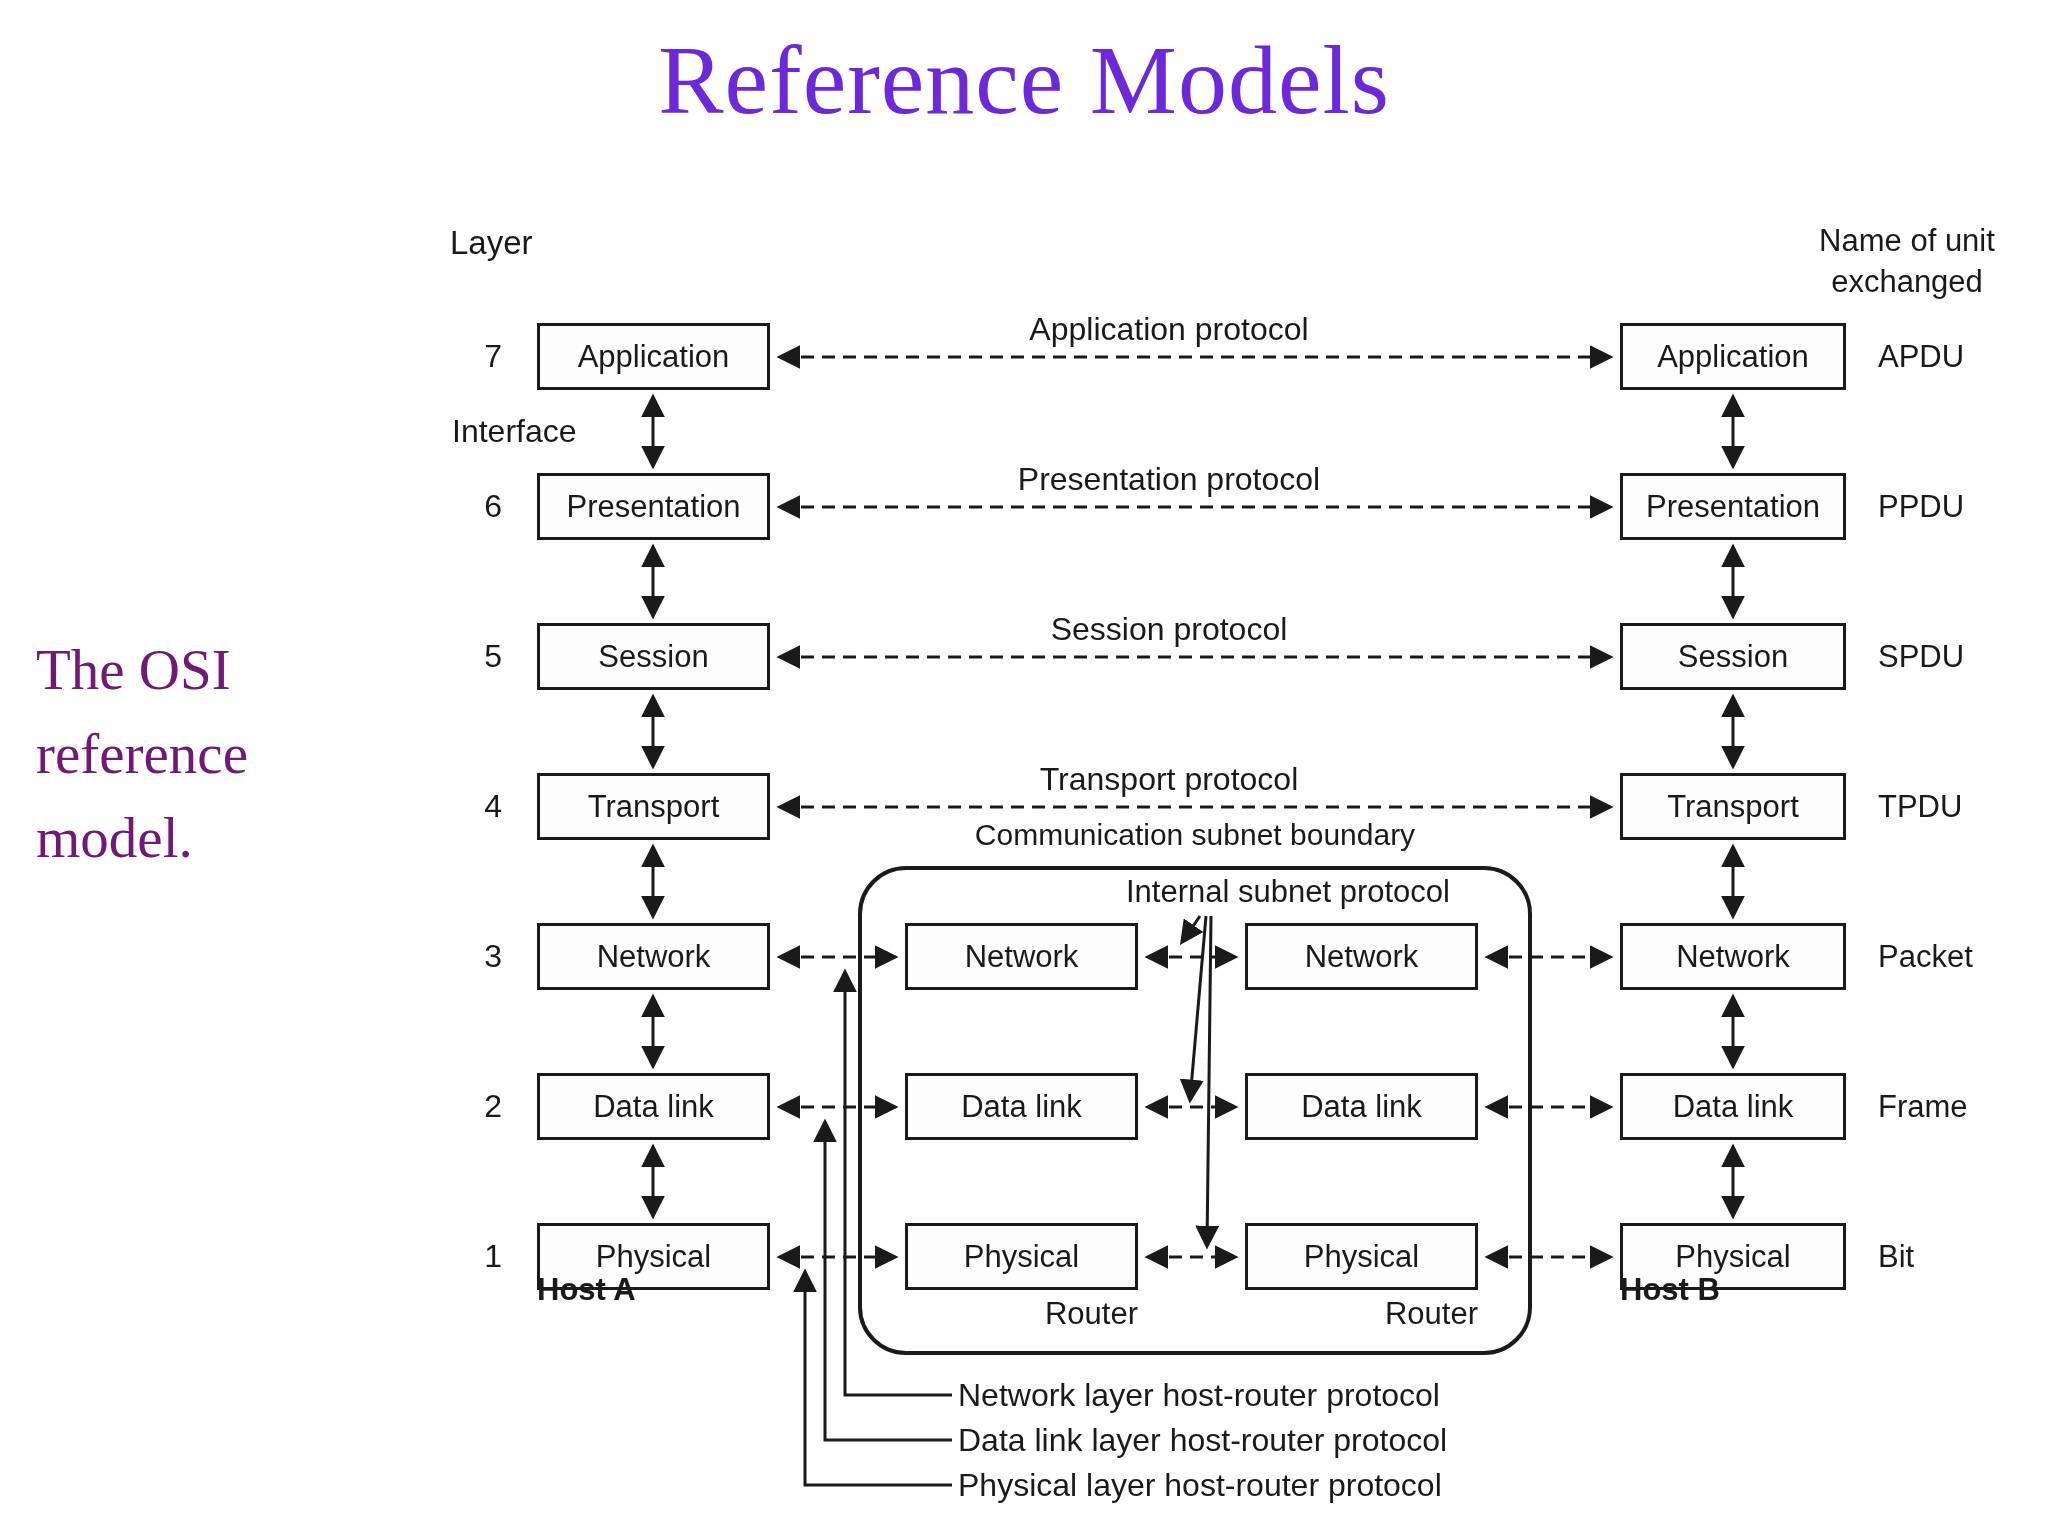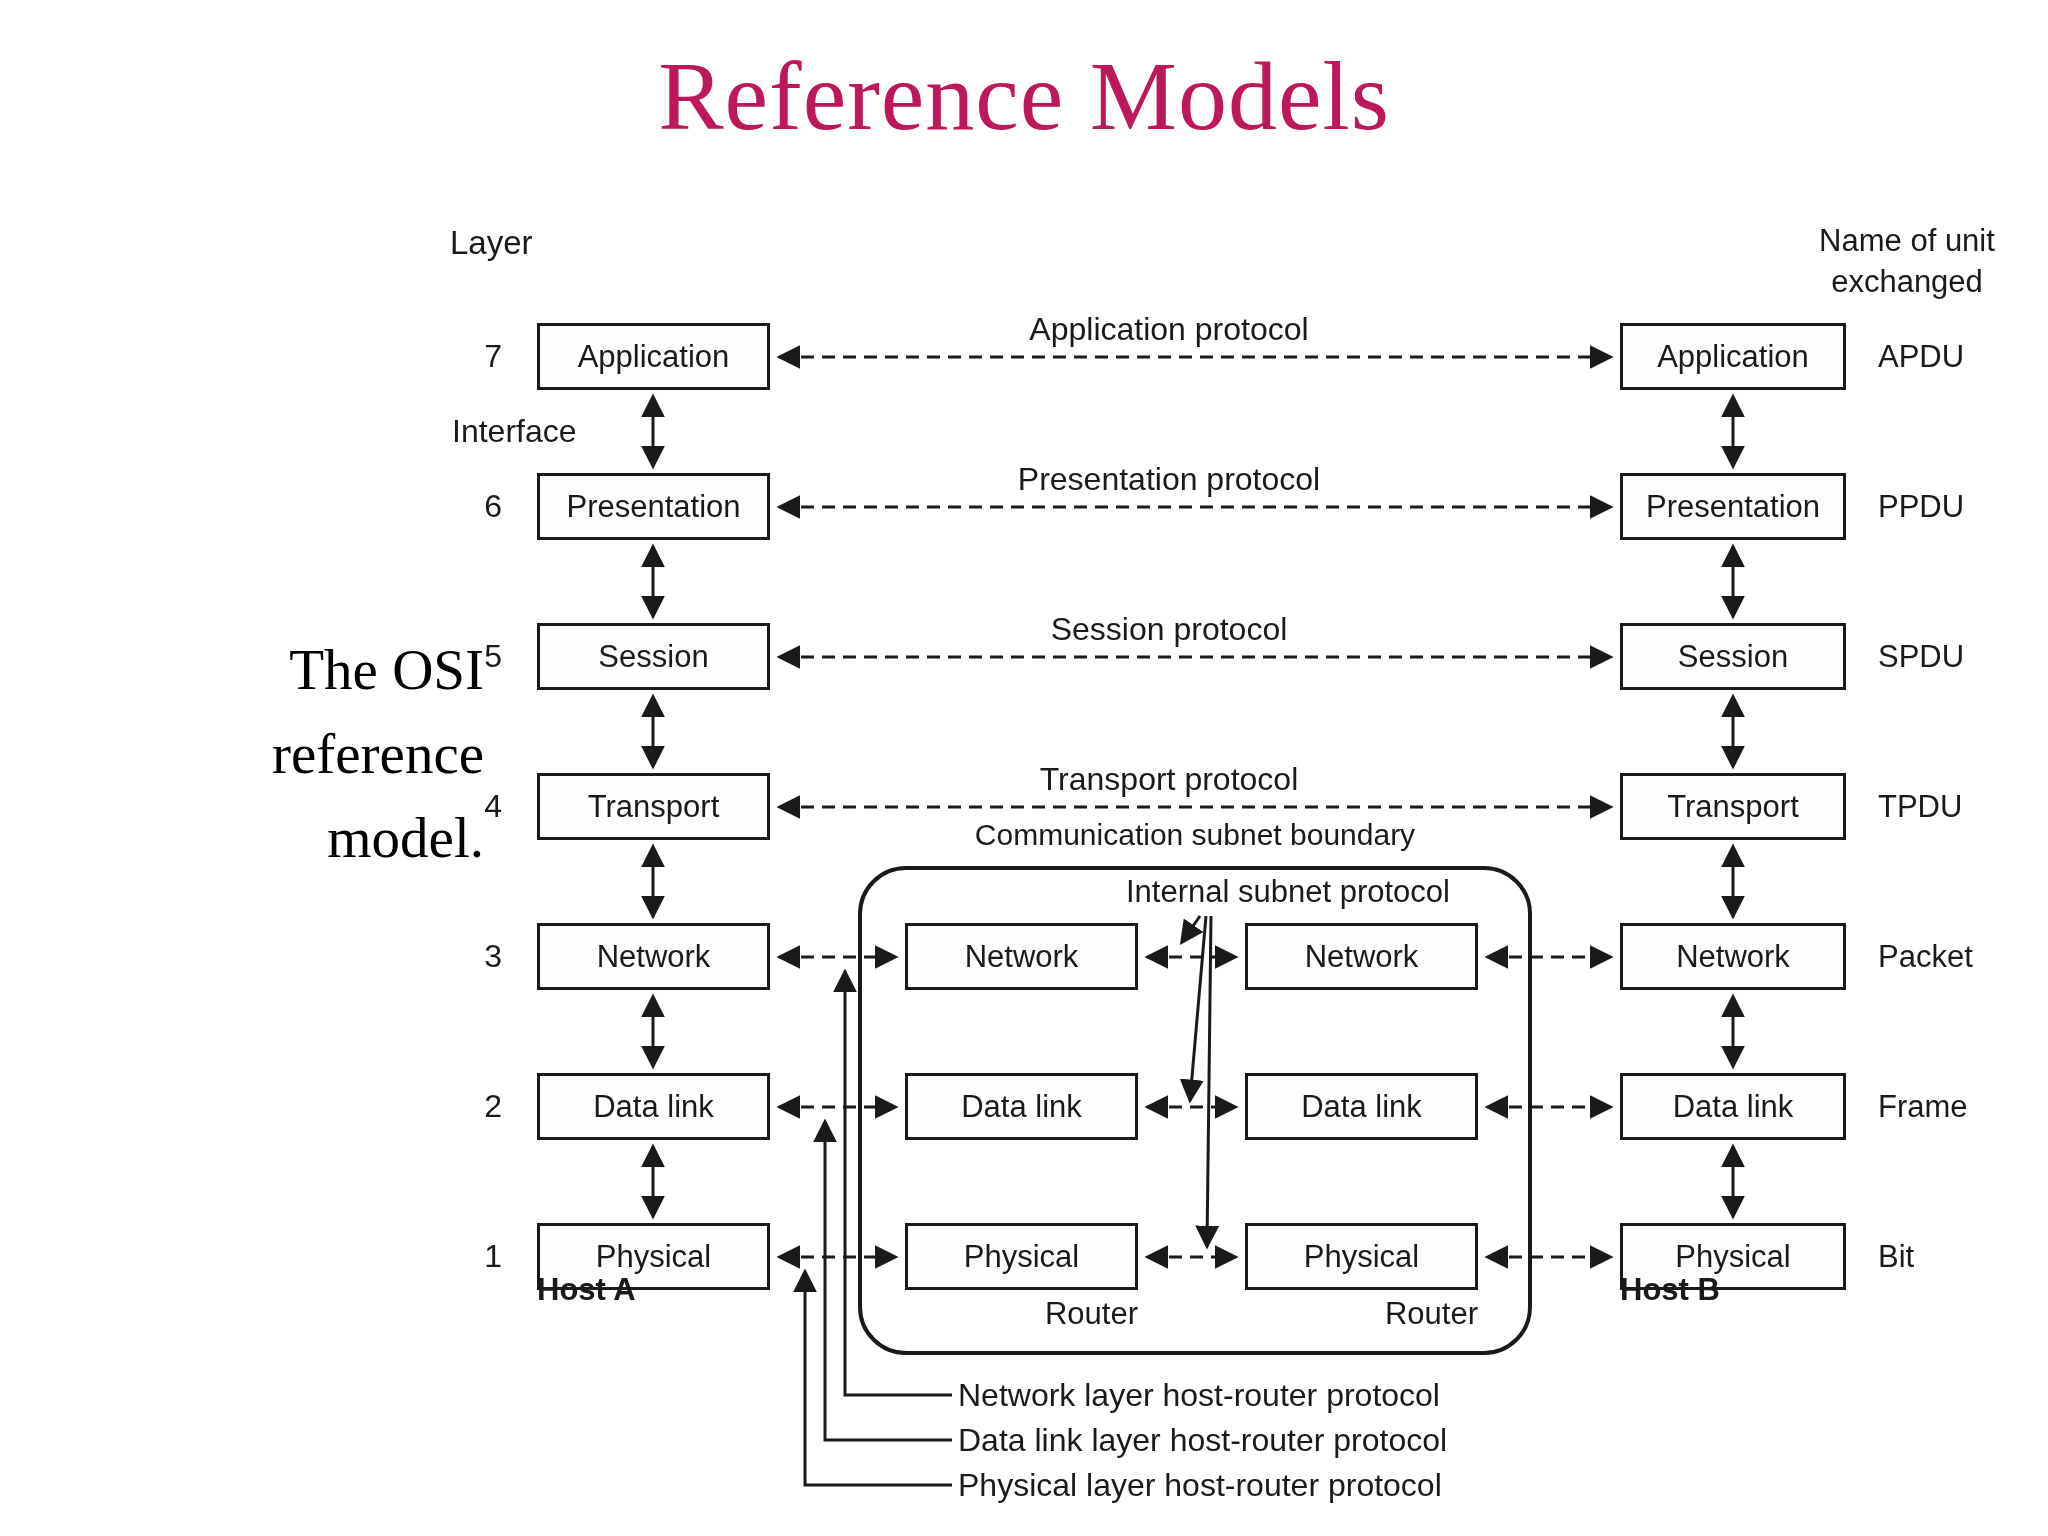--- a/index.html
+++ b/index.html
@@ -3,28 +3,28 @@
 <meta charset="utf-8">
 <style>
   html,body { margin:0; padding:0; background:#ffffff; }
   .canvas {
     position:relative; width:2048px; height:1536px;
     background:#ffffff; overflow:hidden;
     font-family:"Liberation Sans","DejaVu Sans",sans-serif;
     color:#1a1a1a;
   }
   .title {
-    position:absolute; top:40px; left:0; width:2048px;
+    position:absolute; top:24px; left:0; width:2048px;
     text-align:center; font-family:"Liberation Serif","DejaVu Serif",serif;
-    font-size:98px; color:#be185d; letter-spacing:1px;
+    font-size:98px; color:#6d28d9; letter-spacing:1px;
   }
   .caption {
     position:absolute; top:628px; left:36px; width:448px;
-    text-align:right; font-family:"Liberation Serif","DejaVu Serif",serif;
-    font-size:57px; line-height:84px; color:#000000; white-space:pre-line;
+    text-align:left; font-family:"Liberation Serif","DejaVu Serif",serif;
+    font-size:57px; line-height:84px; color:#701a75; white-space:pre-line;
   }
   svg.wires { position:absolute; top:0; left:0; }
   .box {
     position:absolute; box-sizing:border-box; height:67px;
     border:3px solid #1a1a1a; background:#fdfdfd;
     display:flex; align-items:center; justify-content:center;
     font-size:31px;
   }
   .ca  { left:537px;  width:233px; }
   .cr1 { left:905px;  width:233px; }

